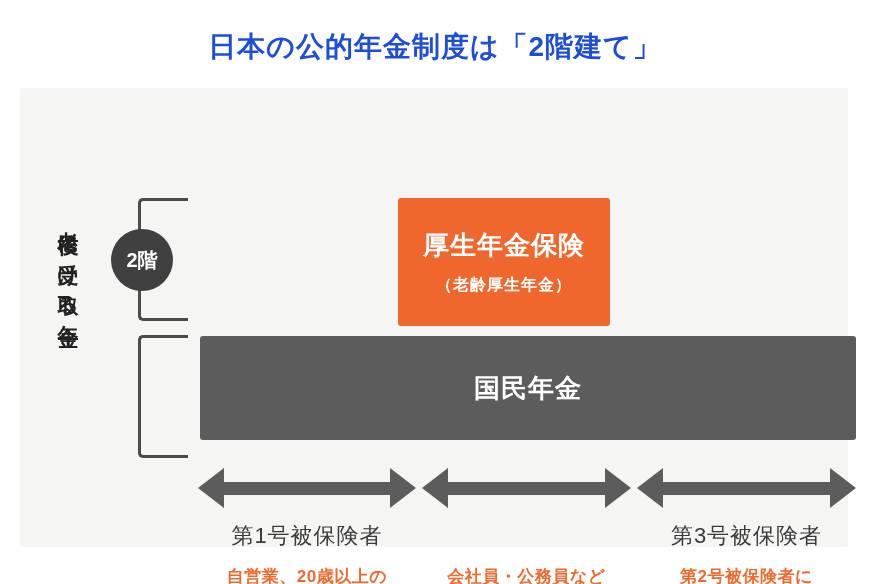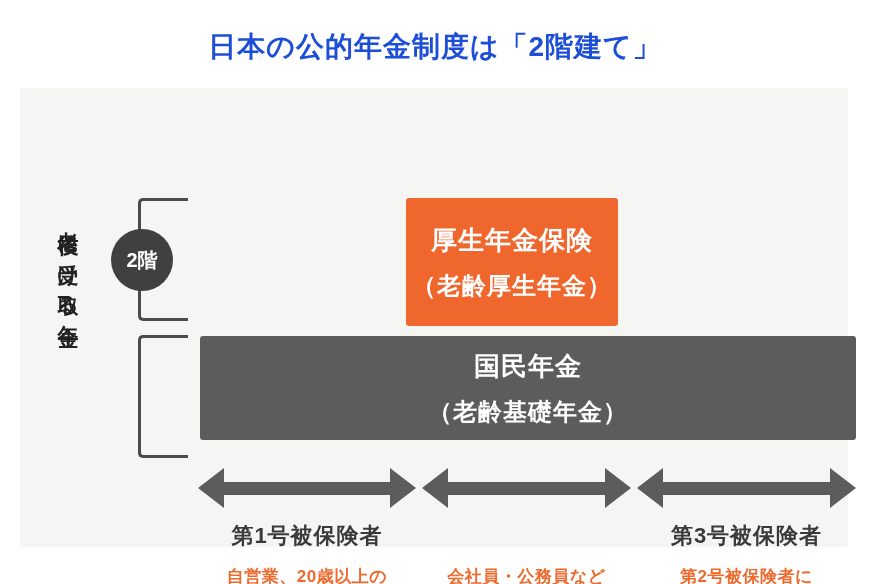--- a/index.html
+++ b/index.html
@@ -38,24 +38,24 @@
     display: flex; align-items: center; justify-content: center;
   }
   .badge-2f { top: 141px; background: #404040; }
   .badge-1f { top: 277px; background: #5d5c5c; }
 
   .box {
     position: absolute; color: #ffffff; text-align: center;
     display: flex; flex-direction: column; align-items: center; justify-content: center;
     border-radius: 3px;
   }
-  .box-orange { left: 386px; top: 110px; width: 212px; height: 128px; background: #f0672e; }
+  .box-orange { left: 378px; top: 110px; width: 212px; height: 128px; background: #f0672e; }
   .box-gray   { left: 180px; top: 248px; width: 656px; height: 104px; background: #5d5c5c; }
   .box-title { font-size: 26px; font-weight: 800; letter-spacing: 1px; }
-  .box-subtitle { font-size: 24px; font-weight: 700; margin-top: 12px; letter-spacing: 1px; }
+  .box-subtitle { font-size: 16px; font-weight: 700; margin-top: 12px; letter-spacing: 1px; }
 
   .arrow {
     position: absolute; top: 380px; height: 40px;
     display: flex; align-items: center;
   }
   .arrow-1 { left: 178px; width: 218px; }
   .arrow-2 { left: 402px; width: 209px; }
   .arrow-3 { left: 617px; width: 219px; }
   .arrow-head-left {
     width: 0; height: 0;
@@ -64,21 +64,21 @@
   }
   .arrow-head-right {
     width: 0; height: 0;
     border-top: 20px solid transparent; border-bottom: 20px solid transparent;
     border-left: 26px solid #5d5c5c;
   }
   .arrow-shaft { flex: 1; height: 13px; background: #5d5c5c; }
 
   .cat-label {
     position: absolute; top: 433px; height: 30px;
-    text-align: center; font-size: 22px; font-weight: 700; color: #3a3a3a;
+    text-align: center; font-size: 22px; font-weight: 400; color: #3a3a3a;
     letter-spacing: 1px;
   }
   .cat-desc {
     position: absolute; top: 476px;
     text-align: center; font-size: 17px; font-weight: 800; color: #ed6a2d;
     line-height: 26px; white-space: pre-line; letter-spacing: 0.5px;
   }
   .col-1 { left: 168px; width: 238px; }
   .col-2 { left: 397px; width: 219px; }
   .col-3 { left: 612px; width: 229px; }
@@ -99,21 +99,20 @@
 
     <div class="badge badge-2f">2階</div>
 
     <div class="box box-orange">
       <div class="box-title">厚生年金保険</div>
       <div class="box-subtitle">（老齢厚生年金）</div>
     </div>
 
     <div class="box box-gray">
       <div class="box-title">国民年金</div>
-      <div class="box-subtitle">（老齢基礎年金）</div>
     </div>
 
     <div class="arrow arrow-1">
       <div class="arrow-head-left"></div>
       <div class="arrow-shaft"></div>
       <div class="arrow-head-right"></div>
     </div>
     <div class="arrow arrow-2">
       <div class="arrow-head-left"></div>
       <div class="arrow-shaft"></div>

